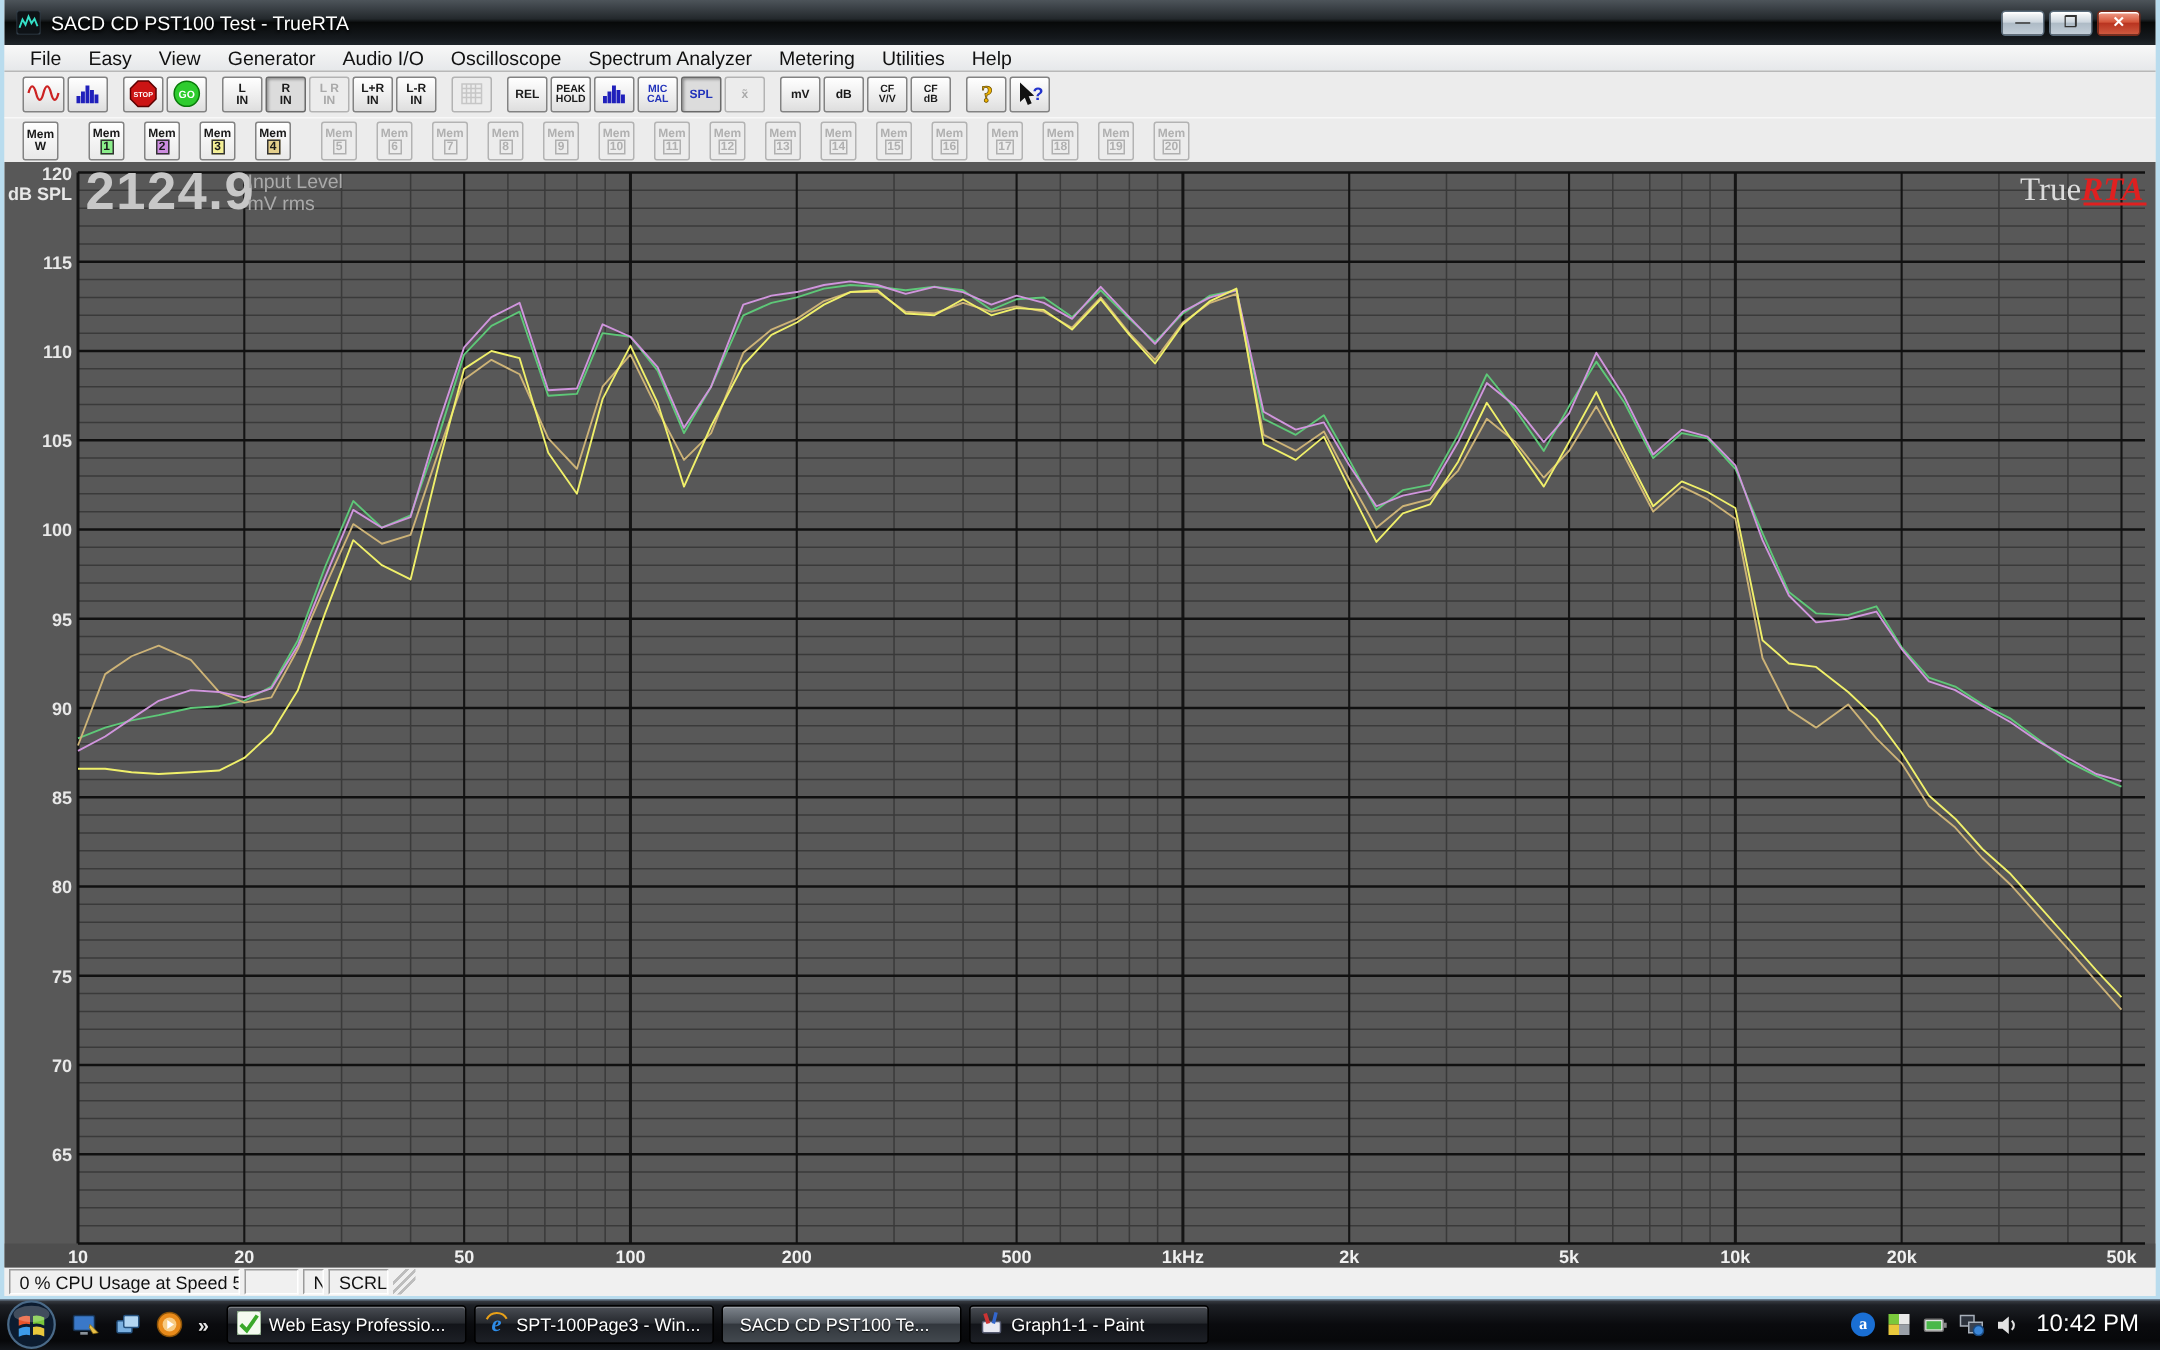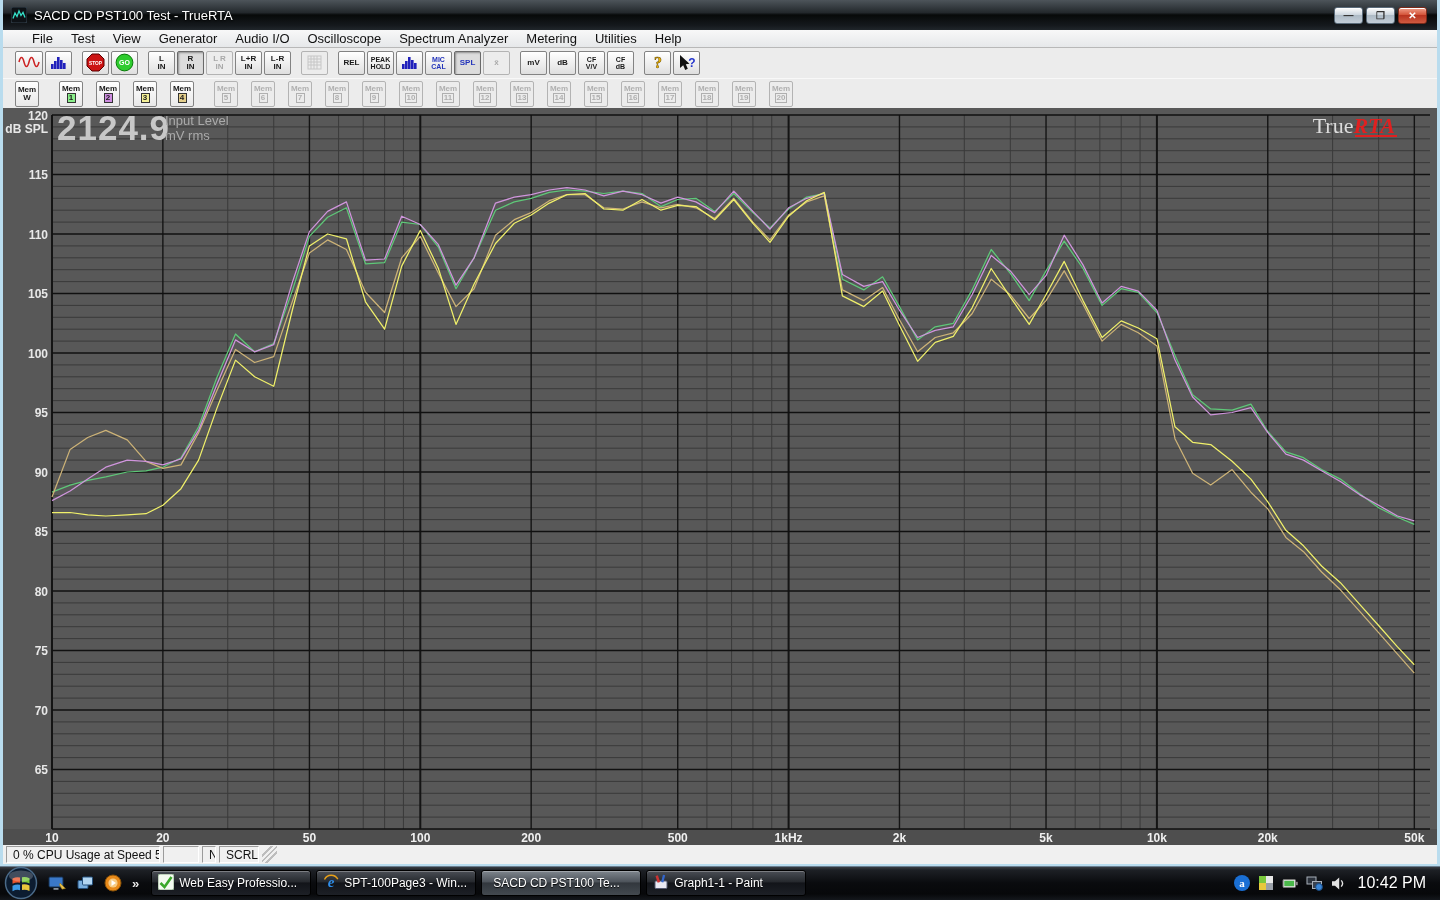--- a/index.html
+++ b/index.html
@@ -13,21 +13,21 @@
     display:flex;align-items:center;padding:14px 6px;color:#fff;}
   .titlebar .app-icon{width:17px;height:17px;margin:0 6px 0 2px;flex:0 0 auto;}
   .titlebar .title-text{font-size:13px;text-shadow:0 1px 2px #000;white-space:nowrap;}
   .win-buttons{margin-left:auto;display:flex;gap:3px;padding-right:4px;}
   .win-btn{width:29px;height:17px;border:1px solid #5a6b7a;border-radius:3px;
     background:linear-gradient(180deg,#fdfdfd,#cdd6de 45%,#aebbc6 50%,#c3ced8);
     display:flex;align-items:center;justify-content:center;font-size:10px;font-weight:bold;color:#333;
     box-shadow:inset 0 1px 0 #fff;}
   .win-btn.close{background:linear-gradient(180deg,#f2a08c,#d4553a 45%,#b93420 50%,#cf5a40);color:#fff;border-color:#7a2a1a;}
   .menubar{height:18px;background:linear-gradient(180deg,#f8f8f8,#e6e8ea);border-bottom:1px solid #b8b8b8;
-    display:flex;align-items:center;padding-left:20px;}
+    display:flex;align-items:center;padding-left:8px;}
   .menu-item{font-size:13px;color:#111;padding:0 9px;line-height:17px;white-space:nowrap;}
 
   
   .toolbar{height:30px;background:#ececec;display:flex;align-items:center;padding-left:12px;}
   .toolbar.row2{border-top:1px solid #f8f8f8;gap:11px;}
   .tb-btn{min-width:27px;height:24px;margin-right:2px;border:1px solid #838383;border-radius:2px;
     background:linear-gradient(180deg,#ffffff,#e9e9e9 70%,#dedede);box-shadow:inset 0 1px 0 #fff;
     display:flex;flex-direction:column;align-items:center;justify-content:center;
     font-size:8px;font-weight:bold;line-height:8px;color:#1a1a1a;padding:1px 2px;}
   .tb-btn.pressed{background:#dcdcdc;box-shadow:inset 1px 1px 2px rgba(0,0,0,.35);border-color:#6a6a6a;}
@@ -44,21 +44,21 @@
   .mem-btn.disabled{color:#b0b0b0;border-color:#b3b3b3;background:#ececec;box-shadow:none;}
   .mem-btn.disabled .sub{border-color:#b0b0b0;color:#b0b0b0;background:#ececec;}
   .mem-btn.gap{margin-right:9px;}
 
   
   .plot-area{position:relative;width:1434px;height:737px;background:#585858;}
   .plot-area svg{position:absolute;left:0;top:0;}
   .spl-readout{position:absolute;left:54px;top:0px;font-size:35px;font-weight:bold;color:#c7c7c7;
     letter-spacing:1px;}
   .spl-readout-label{position:absolute;left:162px;top:5px;font-size:13px;color:#aaaaaa;line-height:15px;}
-  .logo{position:absolute;right:40px;top:5px;font-family:"Liberation Serif",serif;font-size:22px;}
+  .logo{position:absolute;right:6px;top:5px;font-family:"Liberation Serif",serif;font-size:22px;}
   .logo .logo-true{color:#dcdcdc;}
   .logo .logo-rta{color:#e02020;font-style:italic;font-weight:bold;position:relative;padding-right:2px;}
   .logo .logo-rta::after{content:"";position:absolute;left:2px;right:0;bottom:1px;height:2px;background:#e02020;}
 
   
   .statusbar{height:19px;background:#f0f0f0;display:flex;align-items:stretch;padding:1px 2px 1px 3px;gap:3px;}
   .status-panel{border:1px solid;border-color:#9b9b9b #ffffff #ffffff #9b9b9b;background:#f0f0f0;
     font-size:12px;color:#111;display:flex;align-items:center;padding:0 6px;white-space:nowrap;overflow:hidden;}
   .status-msg{flex:1;}
   .status-cpu{width:154px;}
@@ -101,21 +101,21 @@
         </svg></span>
     <span class="title-text">SACD CD PST100 Test - TrueRTA</span>
     <span class="win-buttons">
       <span class="win-btn">—</span>
       <span class="win-btn">❐</span>
       <span class="win-btn close">✕</span>
     </span>
   </div>
   <div class="menubar" id="menubar">
       <span class="menu-item">File</span>
-      <span class="menu-item">Test</span>
+      <span class="menu-item">Easy</span>
       <span class="menu-item">View</span>
       <span class="menu-item">Generator</span>
       <span class="menu-item">Audio I/O</span>
       <span class="menu-item">Oscilloscope</span>
       <span class="menu-item">Spectrum Analyzer</span>
       <span class="menu-item">Metering</span>
       <span class="menu-item">Utilities</span>
       <span class="menu-item">Help</span>
     </div>
   <div class="toolbar row1" id="toolbar1">

